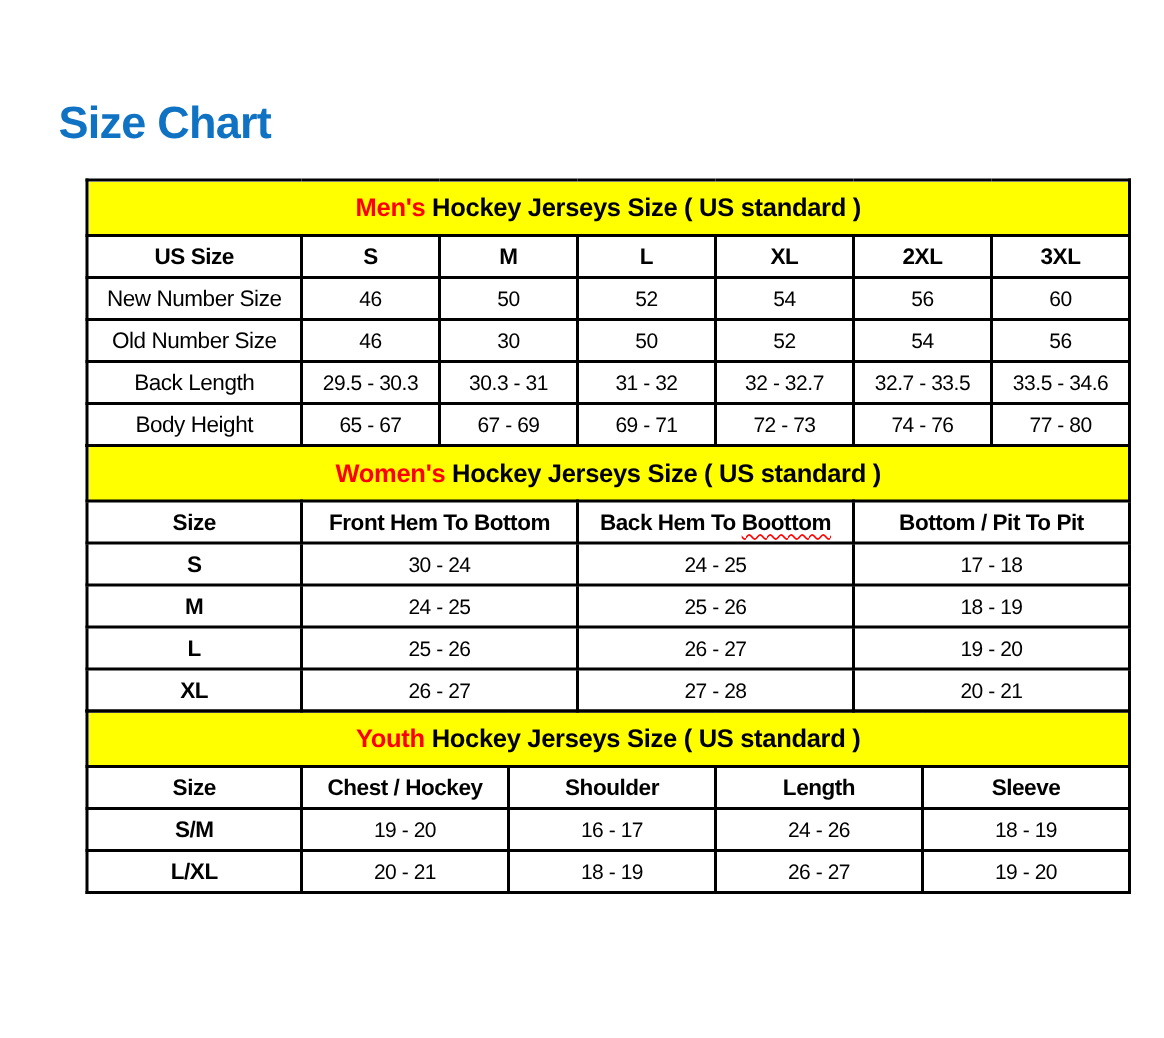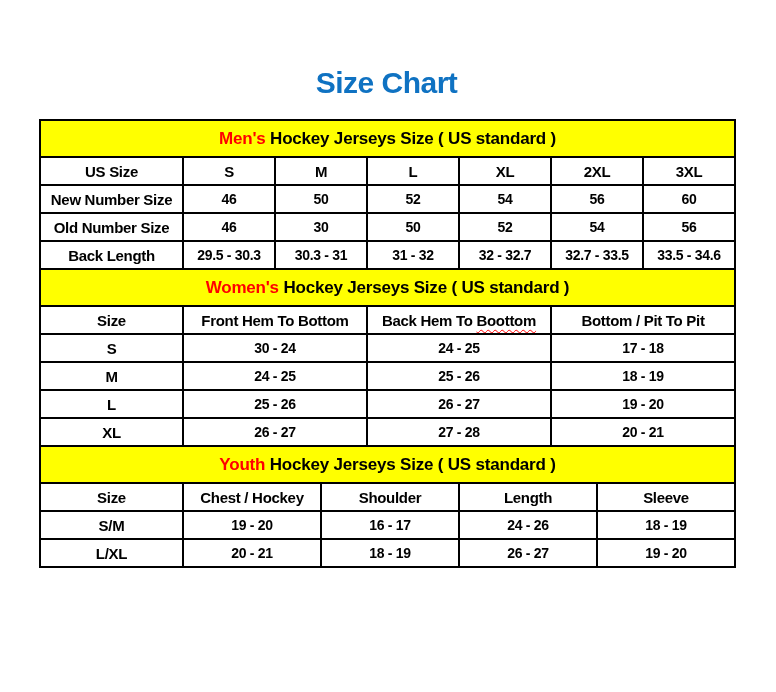--- a/index.html
+++ b/index.html
@@ -12,29 +12,29 @@
     height: 692px;
     font-family: "Liberation Sans", sans-serif;
     color: #000000;
     overflow: hidden;
   }
   .page-title {
     margin: 0;
     padding-top: 66px;
     width: 695px;
     margin-left: 39px;
-    text-align: center;
+    text-align: left;
     font-size: 30px;
     font-weight: bold;
     color: #0f72c2;
     letter-spacing: -0.5px;
   }
   .chart-wrap {
     margin-top: 19px;
-    margin-left: 39px;
+    margin-left: 57px;
     width: 695px;
   }
   table {
     border-collapse: collapse;
     table-layout: fixed;
     width: 695px;
   }
   table + table {
     margin-top: -2px;
     border-radius: 31px;
@@ -56,32 +56,32 @@
     letter-spacing: -0.2px;
   }
   .red { color: #ff0000; }
   .hdr {
     font-size: 15px;
     font-weight: bold;
     letter-spacing: -0.3px;
   }
   .lbl {
     font-size: 15px;
-    font-weight: bold;
+    font-weight: normal;
     letter-spacing: -0.3px;
     text-align: center;
   }
   .lbl-b {
     font-size: 15px;
     font-weight: bold;
     letter-spacing: -0.3px;
   }
   .val {
     font-size: 14px;
-    font-weight: bold;
+    font-weight: normal;
     letter-spacing: -0.3px;
   }
   .squiggle {
     text-decoration: underline wavy #ff0000;
     text-decoration-thickness: 1px;
     text-underline-offset: 3px;
   }
 </style>
 </head>
 <body>
@@ -132,20 +132,29 @@
       <td class="val">56</td>
     </tr>
     <tr>
       <td class="lbl">Back Length</td>
       <td class="val">29.5 - 30.3</td>
       <td class="val">30.3 - 31</td>
       <td class="val">31 - 32</td>
       <td class="val">32 - 32.7</td>
       <td class="val">32.7 - 33.5</td>
       <td class="val">33.5 - 34.6</td>
+    </tr>
+    <tr>
+      <td class="lbl">Body Height</td>
+      <td class="val">65 - 67</td>
+      <td class="val">67 - 69</td>
+      <td class="val">69 - 71</td>
+      <td class="val">72 - 73</td>
+      <td class="val">74 - 76</td>
+      <td class="val">77 - 80</td>
     </tr>
   </tbody>
     </table>
 
   <table>
     <colgroup>
       <col style="width:143px">
         <col style="width:184px">
         <col style="width:184px">
         <col style="width:184px">

